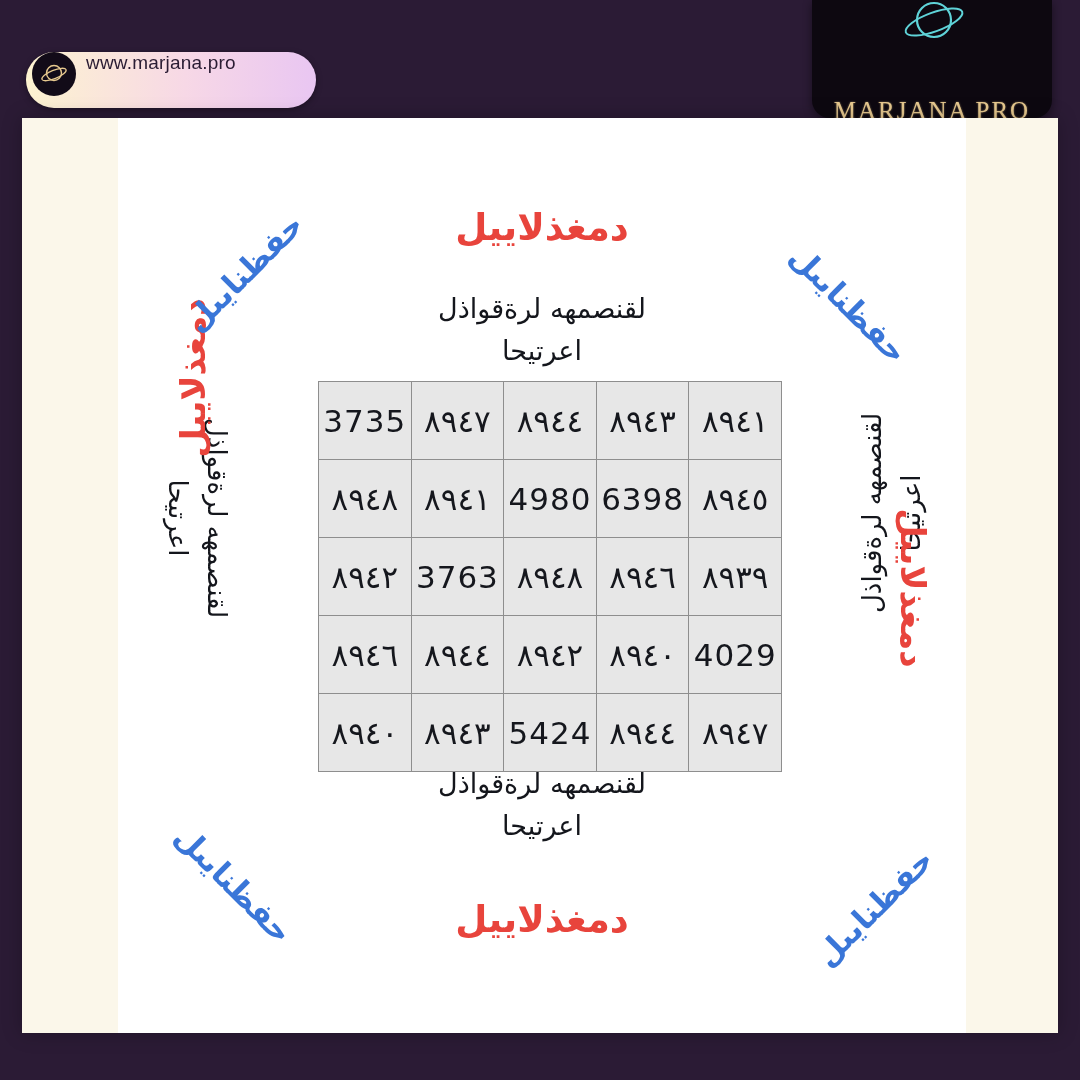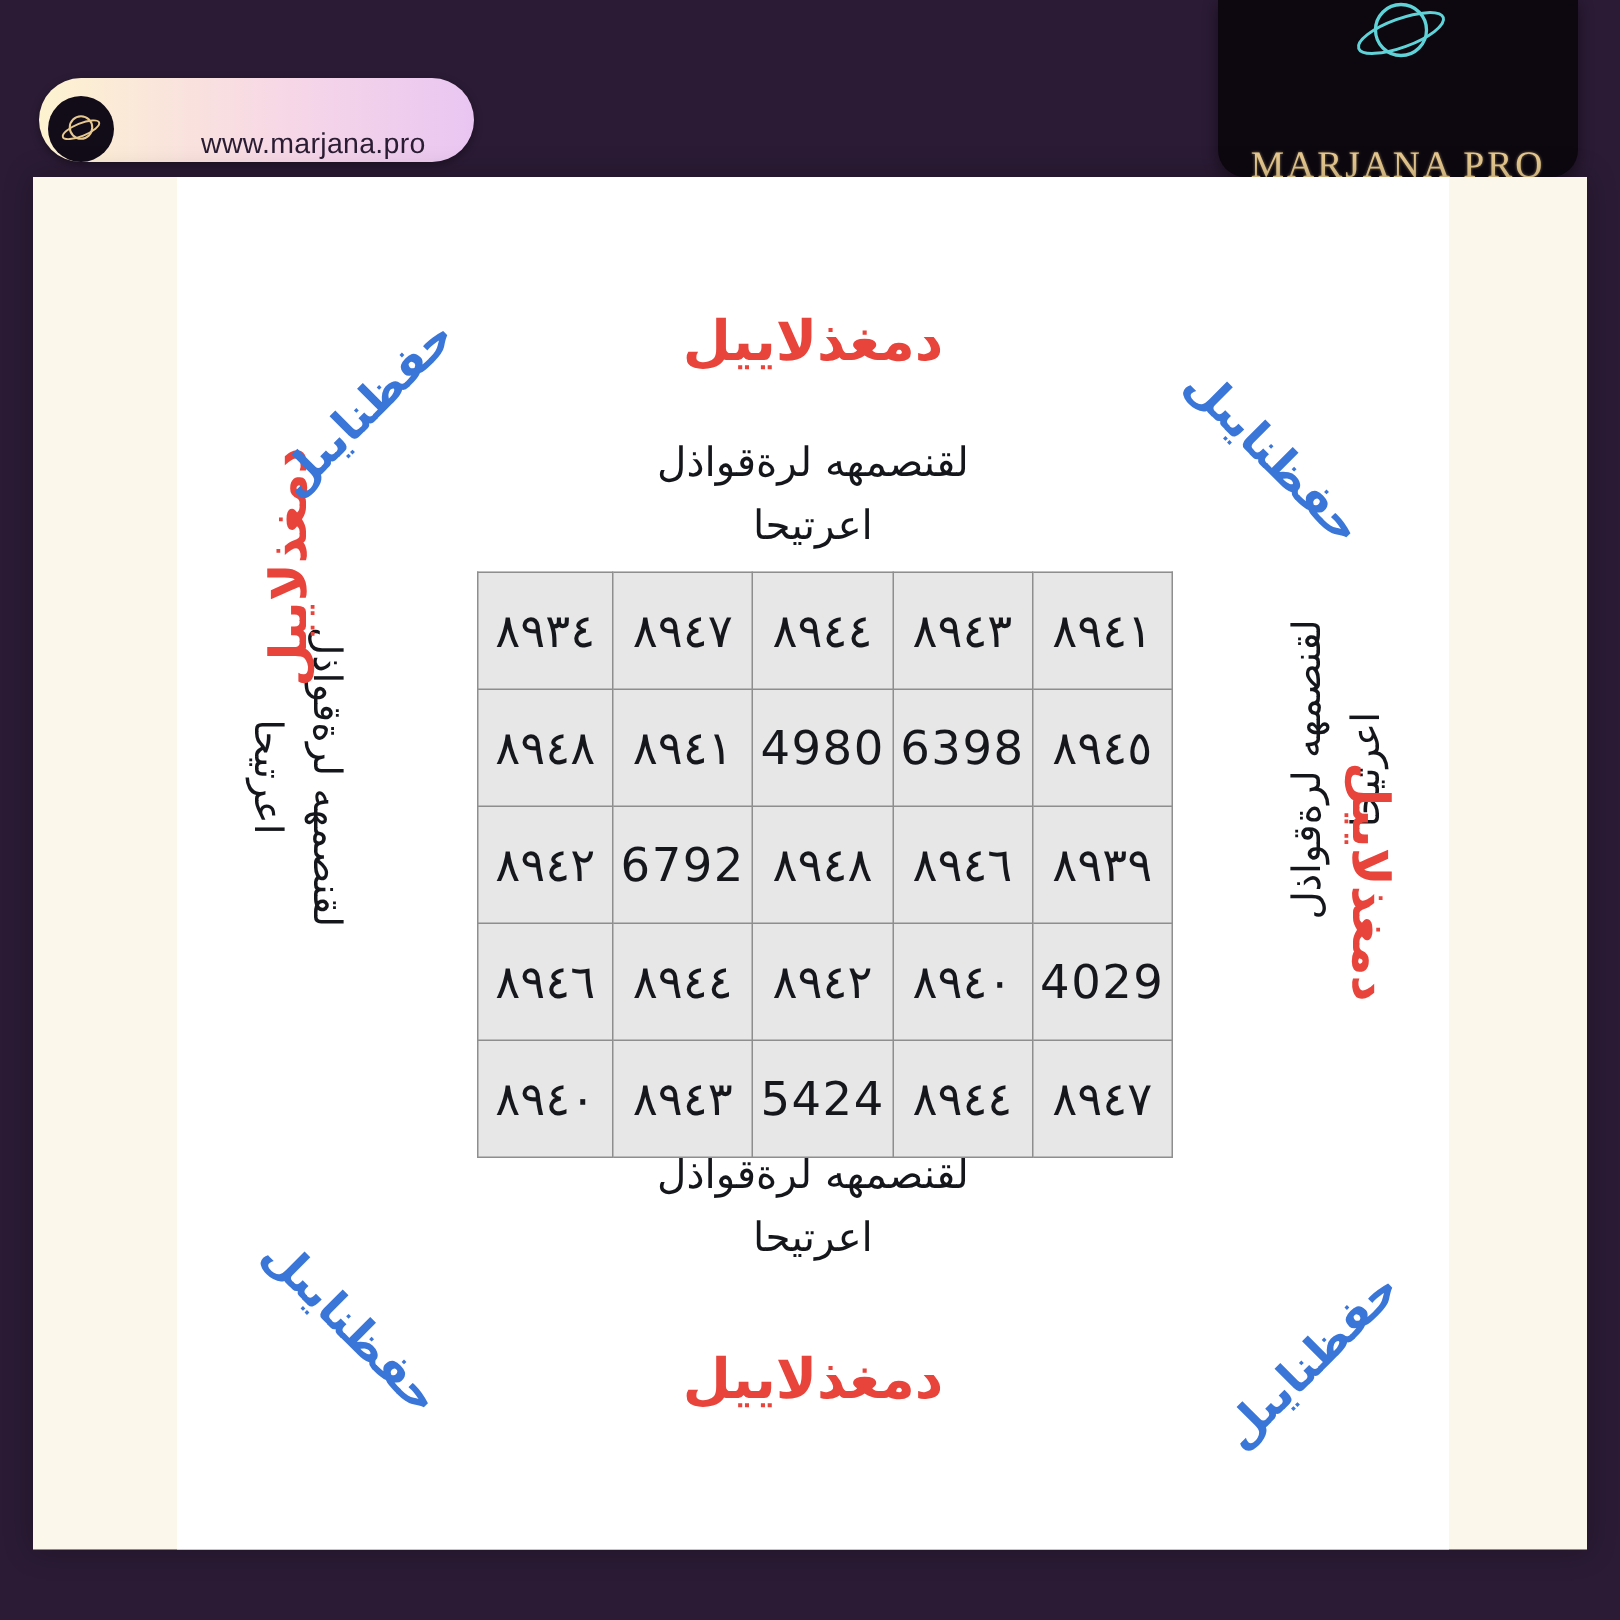--- a/index.html
+++ b/index.html
@@ -14,23 +14,22 @@
   
   #top-bar{
     position:absolute;left:0;top:0;width:1080px;height:118px;
     background:#2b1b35;
   }
   #url-pill{
     position:absolute;left:26px;top:52px;
     height:56px;width:290px;
     border-radius:28px;
     background:linear-gradient(90deg,#fdf3d0 0%,#f7d8e6 55%,#e9c6f2 100%);
-    display:flex;align-items:flex-end;
+    display:flex;align-items:flex-start;
     box-shadow:0 2px 6px rgba(0,0,0,.35);
-    gap:48px;
   }
   #pill-logo{
     width:44px;height:44px;border-radius:50%;
     background:#120b18;margin-left:6px;margin-right:10px;
     display:flex;align-items:center;justify-content:center;
     flex:0 0 auto;
   }
   #pill-logo svg{display:block;}
   #url-text{
     font-family:"Liberation Sans", sans-serif;
@@ -216,36 +215,36 @@
       <div id="name-bottom" class="ar red">دمغذلاييل</div>
 
       <div id="corner-tl" class="corner ar blue">حفظنايىل</div>
       <div id="corner-tr" class="corner ar blue">حفظنايىل</div>
       <div id="corner-bl" class="corner ar blue">حفظنايىل</div>
       <div id="corner-br" class="corner ar blue">حفظنايىل</div>
 
       <table id="square">
         <tbody id="square-body">
             <tr>
-              <td>٨٩٣٤</td>
+              <td>3735</td>
               <td>٨٩٤٧</td>
               <td>٨٩٤٤</td>
               <td>٨٩٤٣</td>
               <td>٨٩٤١</td>
             </tr>
             <tr>
               <td>٨٩٤٨</td>
               <td>٨٩٤١</td>
               <td>4980</td>
               <td>6398</td>
               <td>٨٩٤٥</td>
             </tr>
             <tr>
               <td>٨٩٤٢</td>
-              <td>6792</td>
+              <td>3763</td>
               <td>٨٩٤٨</td>
               <td>٨٩٤٦</td>
               <td>٨٩٣٩</td>
             </tr>
             <tr>
               <td>٨٩٤٦</td>
               <td>٨٩٤٤</td>
               <td>٨٩٤٢</td>
               <td>٨٩٤٠</td>
               <td>4029</td>

